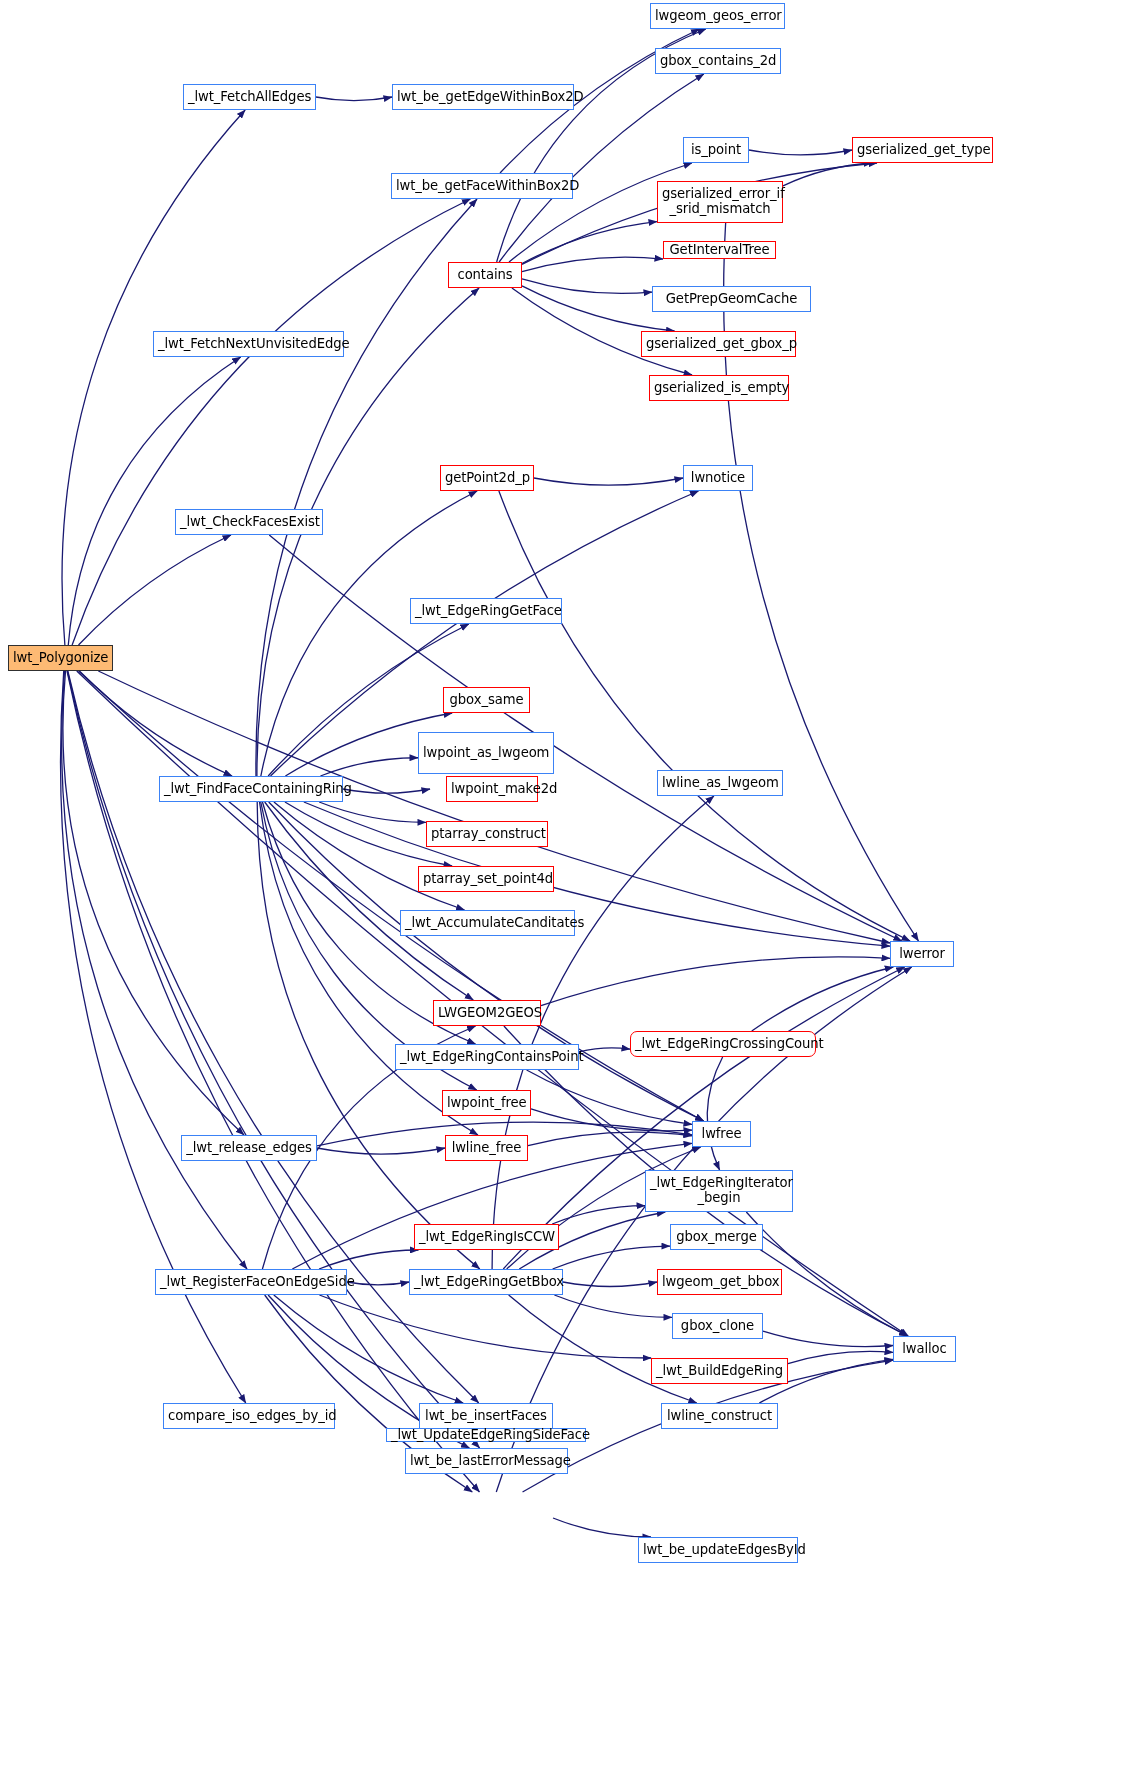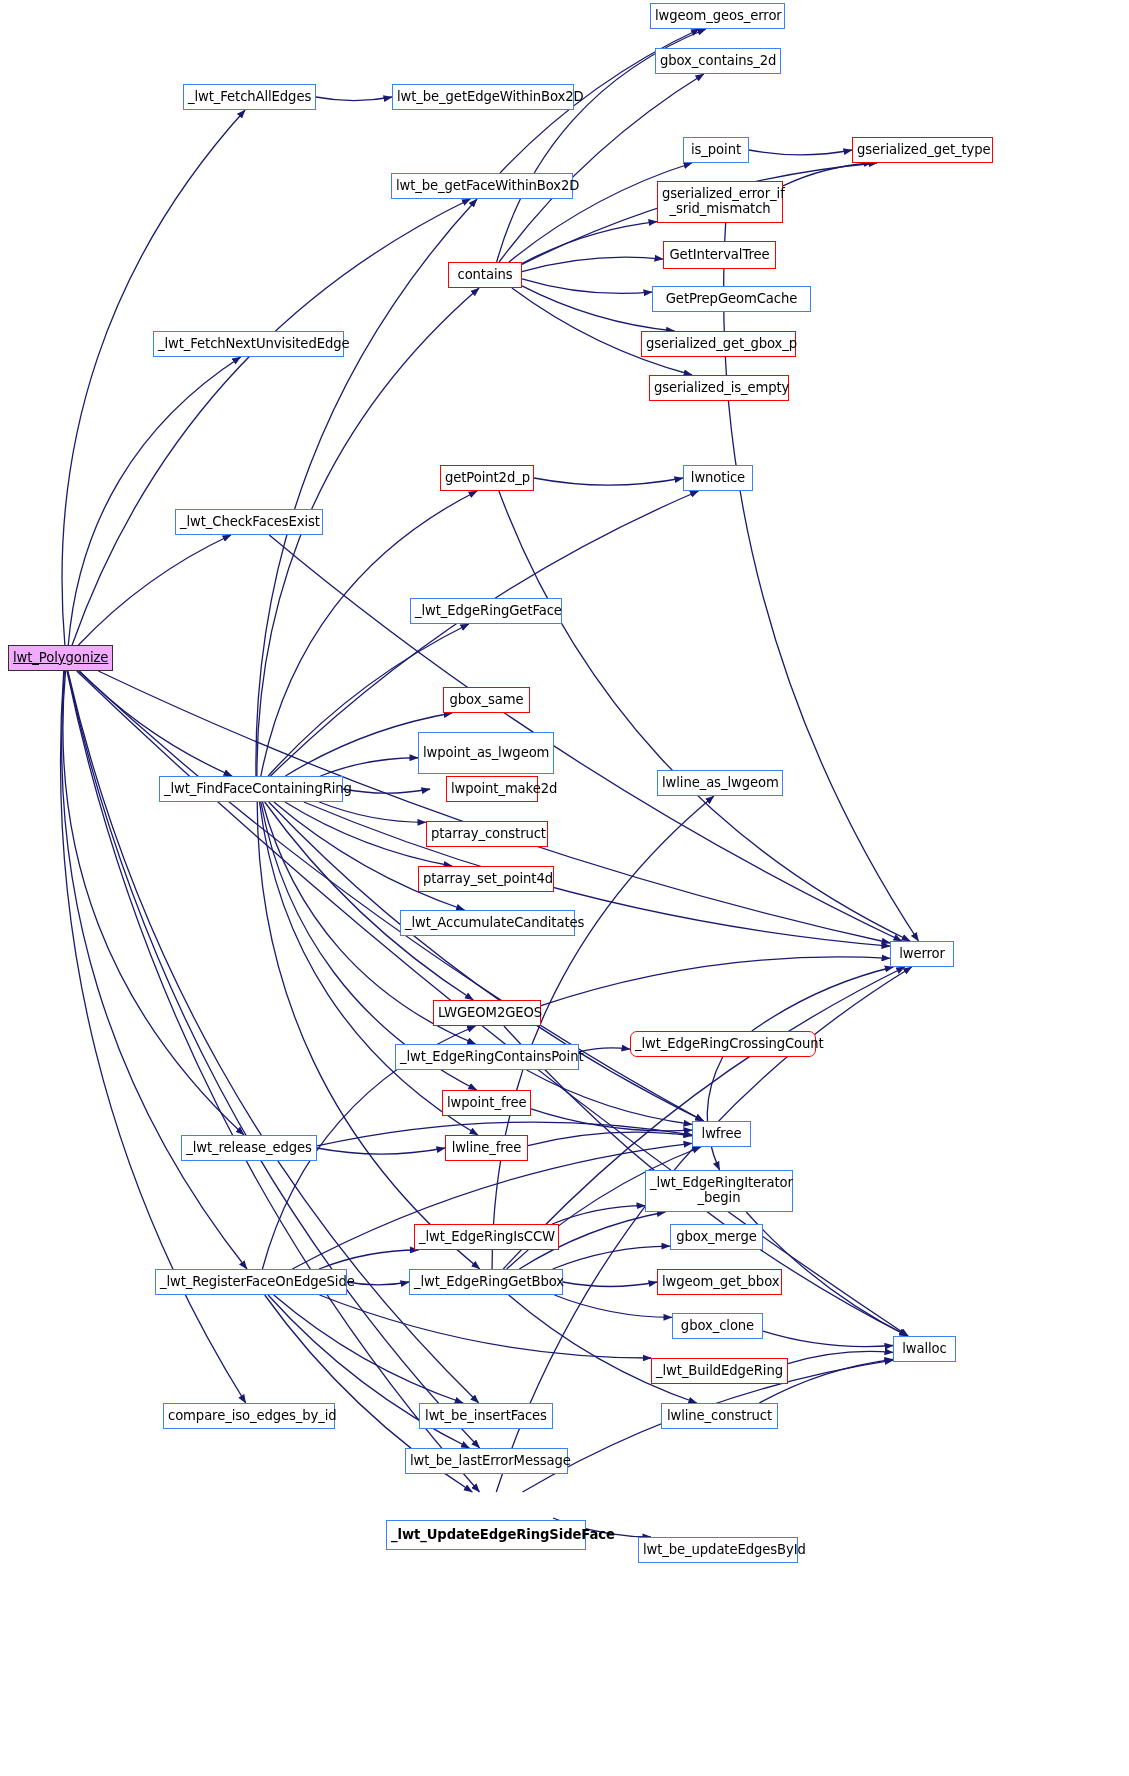--- a/index.html
+++ b/index.html
@@ -36,23 +36,22 @@
     font-size: 13.2px;
     line-height: 1.12;
     letter-spacing: -0.1px;
     white-space: pre;
     z-index: 5;
   }
   .node.red {
     border-color: #ff0000;
   }
   .node.root {
-    background: #f0abfc;
+    background: #fdba74;
     border-color: #303030;
-    text-decoration: underline;
   }
   .nlabel {
     display: block;
     width: 100%;
     padding: 0 4px;
     box-sizing: border-box;
   }
 </style>
 </head>
 <body>
@@ -155,21 +154,21 @@
       <div class="node" style="left: 183px; top: 84px; width: 133px; height: 26px;"><span class="nlabel">_lwt_FetchAllEdges</span></div>
       <div class="node" style="left: 392px; top: 84px; width: 182px; height: 26px;"><span class="nlabel">lwt_be_getEdgeWithinBox2D</span></div>
       <div class="node" style="left: 650px; top: 3px; width: 135px; height: 26px;"><span class="nlabel">lwgeom_geos_error</span></div>
       <div class="node" style="left: 655px; top: 48px; width: 126px; height: 26px;"><span class="nlabel">gbox_contains_2d</span></div>
       <div class="node" style="left: 391px; top: 173px; width: 182px; height: 26px;"><span class="nlabel">lwt_be_getFaceWithinBox2D</span></div>
       <div class="node" style="left: 683px; top: 137px; width: 66px; height: 26px;"><span class="nlabel">is_point</span></div>
       <div class="node red" style="left: 852px; top: 137px; width: 141px; height: 26px;"><span class="nlabel">gserialized_get_type</span></div>
       <div class="node red" style="left: 657px; top: 181px; width: 126px; height: 42px;"><span class="nlabel">gserialized_error_if
 _srid_mismatch</span></div>
       <div class="node red" style="left: 448px; top: 262px; width: 74px; height: 26px;"><span class="nlabel">contains</span></div>
-      <div class="node red" style="left: 663px; top: 241px; width: 113px; height: 28px;"><span class="nlabel">GetIntervalTree</span></div>
+      <div class="node red" style="left: 663px; top: 241px; width: 113px; height: 18px;"><span class="nlabel">GetIntervalTree</span></div>
       <div class="node" style="left: 652px; top: 286px; width: 159px; height: 26px;"><span class="nlabel">GetPrepGeomCache</span></div>
       <div class="node red" style="left: 641px; top: 331px; width: 155px; height: 26px;"><span class="nlabel">gserialized_get_gbox_p</span></div>
       <div class="node red" style="left: 649px; top: 375px; width: 140px; height: 26px;"><span class="nlabel">gserialized_is_empty</span></div>
       <div class="node" style="left: 153px; top: 331px; width: 191px; height: 26px;"><span class="nlabel">_lwt_FetchNextUnvisitedEdge</span></div>
       <div class="node red" style="left: 440px; top: 465px; width: 94px; height: 26px;"><span class="nlabel">getPoint2d_p</span></div>
       <div class="node" style="left: 683px; top: 465px; width: 70px; height: 26px;"><span class="nlabel">lwnotice</span></div>
       <div class="node" style="left: 175px; top: 509px; width: 148px; height: 26px;"><span class="nlabel">_lwt_CheckFacesExist</span></div>
       <div class="node" style="left: 410px; top: 598px; width: 152px; height: 26px;"><span class="nlabel">_lwt_EdgeRingGetFace</span></div>
       <div class="node red" style="left: 443px; top: 687px; width: 87px; height: 26px;"><span class="nlabel">gbox_same</span></div>
       <div class="node" style="left: 418px; top: 732px; width: 136px; height: 42px;"><span class="nlabel">lwpoint_as_lwgeom</span></div>
@@ -194,16 +193,16 @@
       <div class="node" style="left: 155px; top: 1269px; width: 192px; height: 26px;"><span class="nlabel">_lwt_RegisterFaceOnEdgeSide</span></div>
       <div class="node" style="left: 409px; top: 1269px; width: 154px; height: 26px;"><span class="nlabel">_lwt_EdgeRingGetBbox</span></div>
       <div class="node red" style="left: 657px; top: 1269px; width: 125px; height: 26px;"><span class="nlabel">lwgeom_get_bbox</span></div>
       <div class="node" style="left: 672px; top: 1313px; width: 91px; height: 26px;"><span class="nlabel">gbox_clone</span></div>
       <div class="node" style="left: 893px; top: 1336px; width: 63px; height: 26px;"><span class="nlabel">lwalloc</span></div>
       <div class="node red" style="left: 651px; top: 1358px; width: 137px; height: 26px;"><span class="nlabel">_lwt_BuildEdgeRing</span></div>
       <div class="node" style="left: 163px; top: 1403px; width: 172px; height: 26px;"><span class="nlabel">compare_iso_edges_by_id</span></div>
       <div class="node" style="left: 419px; top: 1403px; width: 134px; height: 26px;"><span class="nlabel">lwt_be_insertFaces</span></div>
       <div class="node" style="left: 661px; top: 1403px; width: 117px; height: 26px;"><span class="nlabel">lwline_construct</span></div>
       <div class="node" style="left: 405px; top: 1448px; width: 163px; height: 26px;"><span class="nlabel">lwt_be_lastErrorMessage</span></div>
-      <div class="node" style="left: 386px; top: 1520px; width: 200px; height: 30px; font-weight: bold;"><span class="nlabel">_lwt_UpdateEdgeRingSideFace</span></div>
+      <div class="node" style="left: 386px; top: 1428px; width: 200px; height: 14px;"><span class="nlabel">_lwt_UpdateEdgeRingSideFace</span></div>
       <div class="node" style="left: 638px; top: 1537px; width: 160px; height: 26px;"><span class="nlabel">lwt_be_updateEdgesById</span></div>
     </div>
 </div>
 
 </body></html>

